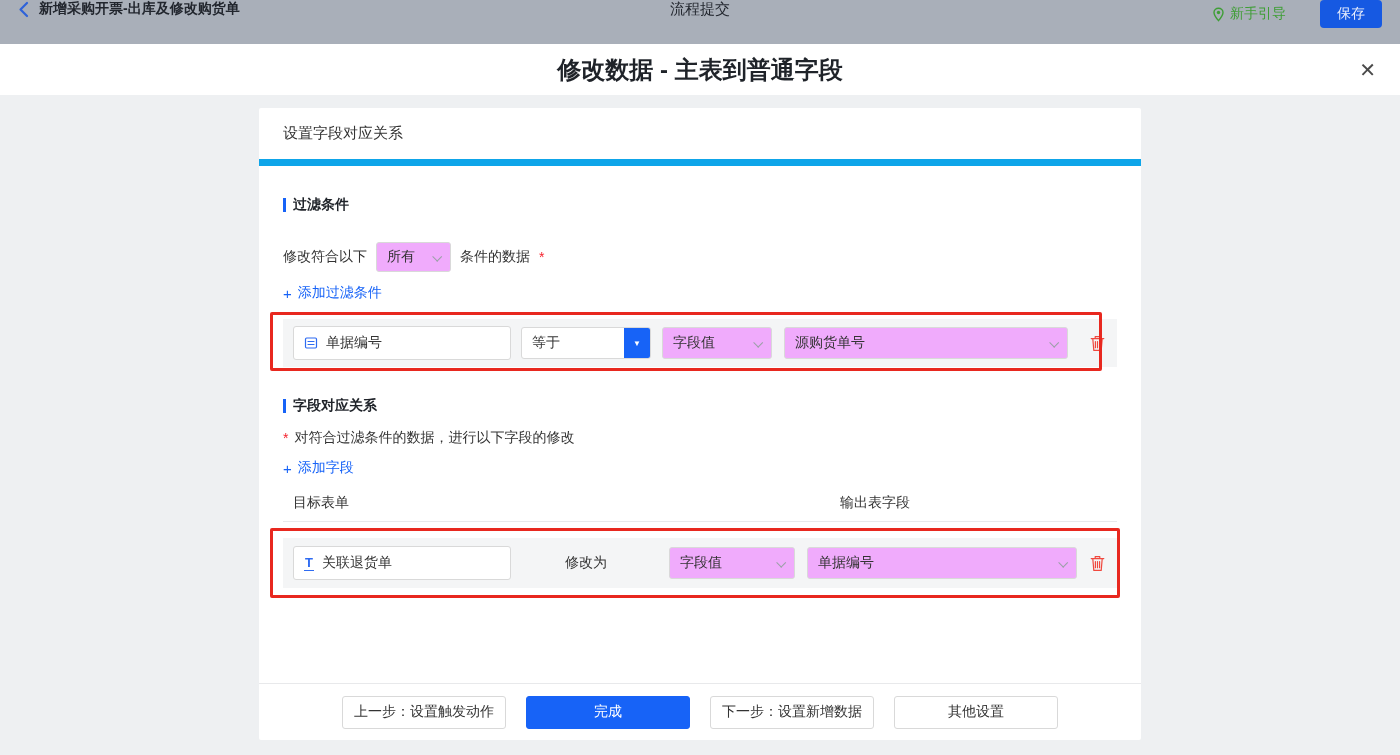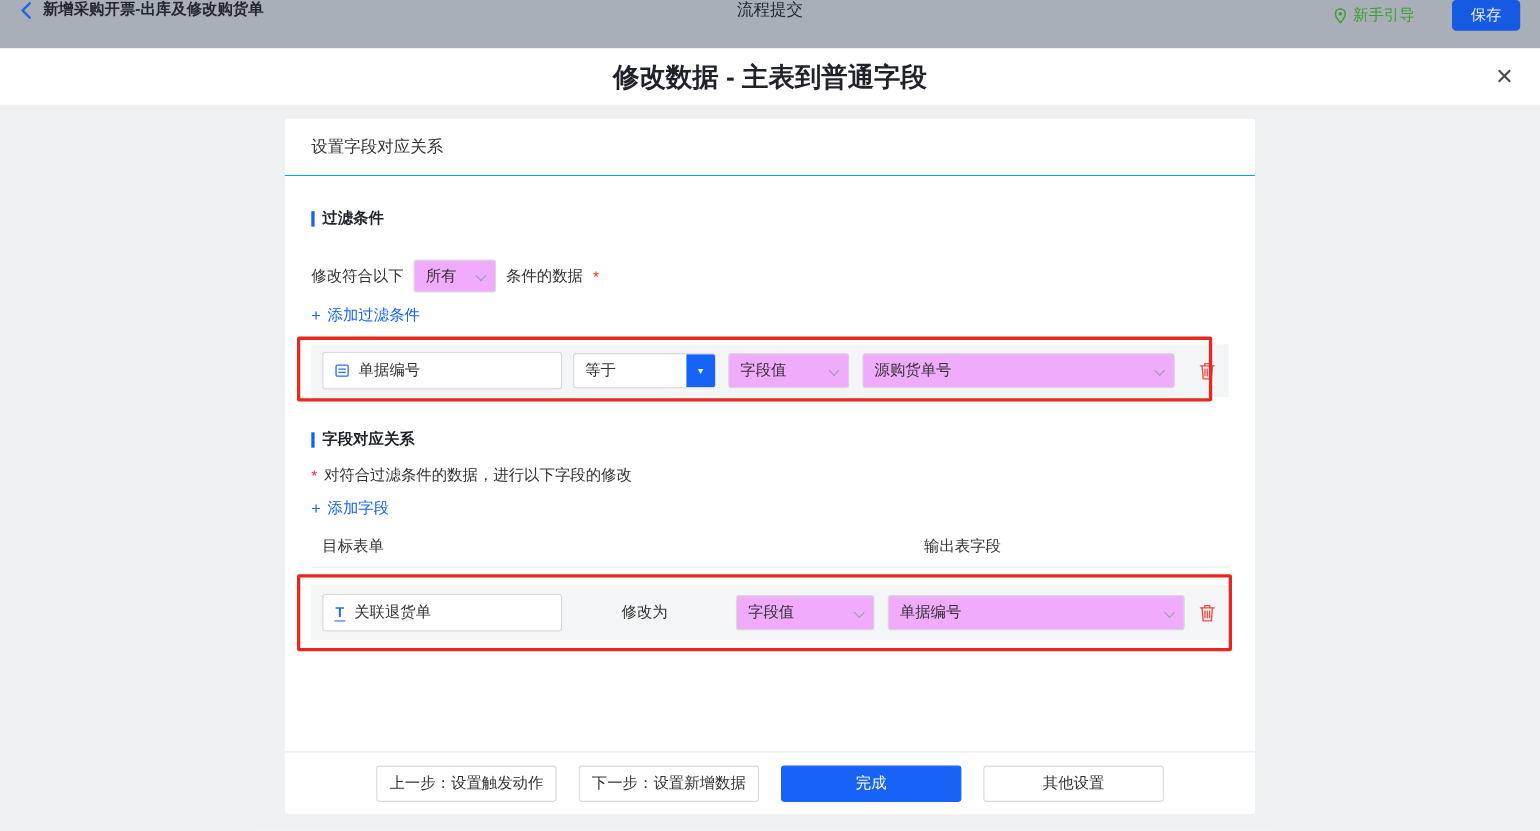--- a/index.html
+++ b/index.html
@@ -44,21 +44,21 @@
   }
 
   
   .main { height: 660px; background: #eef0f2; padding-top: 13px; }
   .card {
     width: 882px; height: 632px; margin: 0 auto; background: #fff;
     border-radius: 2px; display: flex; flex-direction: column;
   }
   .card-header {
     padding: 16px 24px; font-size: 15px; color: #333;
-    border-bottom: 1px solid #0ea5e9; flex: 0 0 auto;
+    border-bottom: 7px solid #0ea5e9; flex: 0 0 auto;
   }
   .card-body { padding: 0 24px; flex: 0 0 auto; }
 
   .section-title {
     margin-top: 30px; display: flex; align-items: center;
     font-weight: bold; font-size: 14px; color: #1f2329;
   }
   .section-bar { width: 3px; height: 14px; background: #1763f7; margin-right: 7px; }
 
   .cond-line { margin-top: 28px; display: flex; align-items: center; gap: 9px; font-size: 14px; }
@@ -277,19 +277,19 @@
           <svg width="15" height="17" viewBox="0 0 15 17">
             <path d="M1.2 3.6h12.6M5.2 3.4V1.6h4.6v1.8M2.8 3.8l1 11.6h7.4l1-11.6M5.4 6.5v6.2M7.5 6.5v6.2M9.6 6.5v6.2" stroke="#f0483e" fill="none" stroke-width="1.2" stroke-linecap="round" stroke-linejoin="round"></path>
           </svg>
         </span>
       </div>
 
     </div>
 
     <div class="card-footer">
       <button class="btn">上一步：设置触发动作</button>
+      <button class="btn primary">完成</button>
       <button class="btn">下一步：设置新增数据</button>
-      <button class="btn primary">完成</button>
       <button class="btn">其他设置</button>
     </div>
 
   </div>
 </div>
 
 </body></html>

